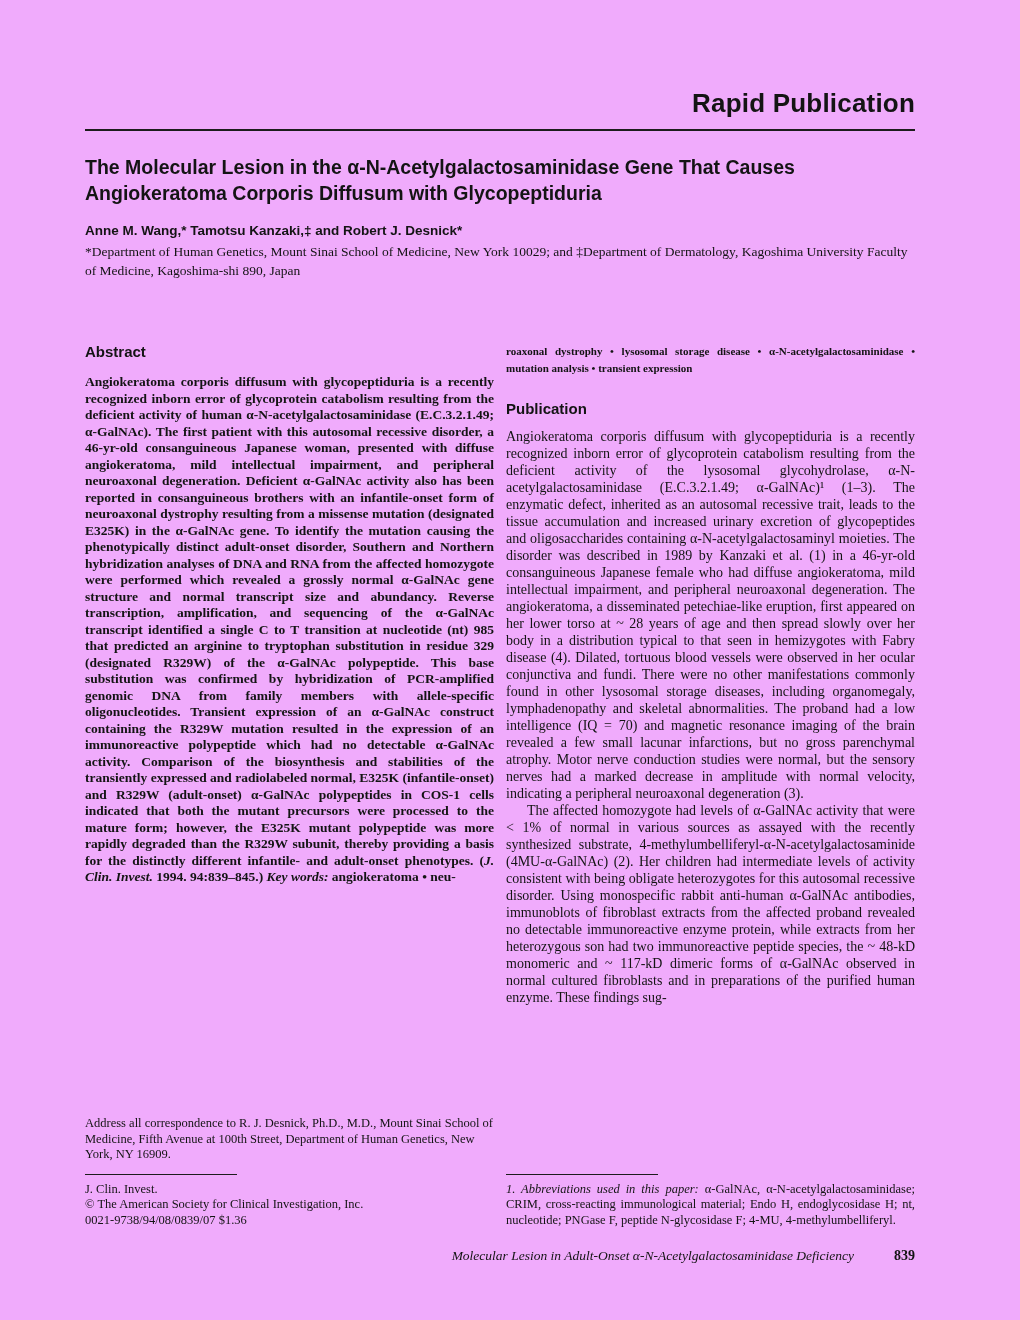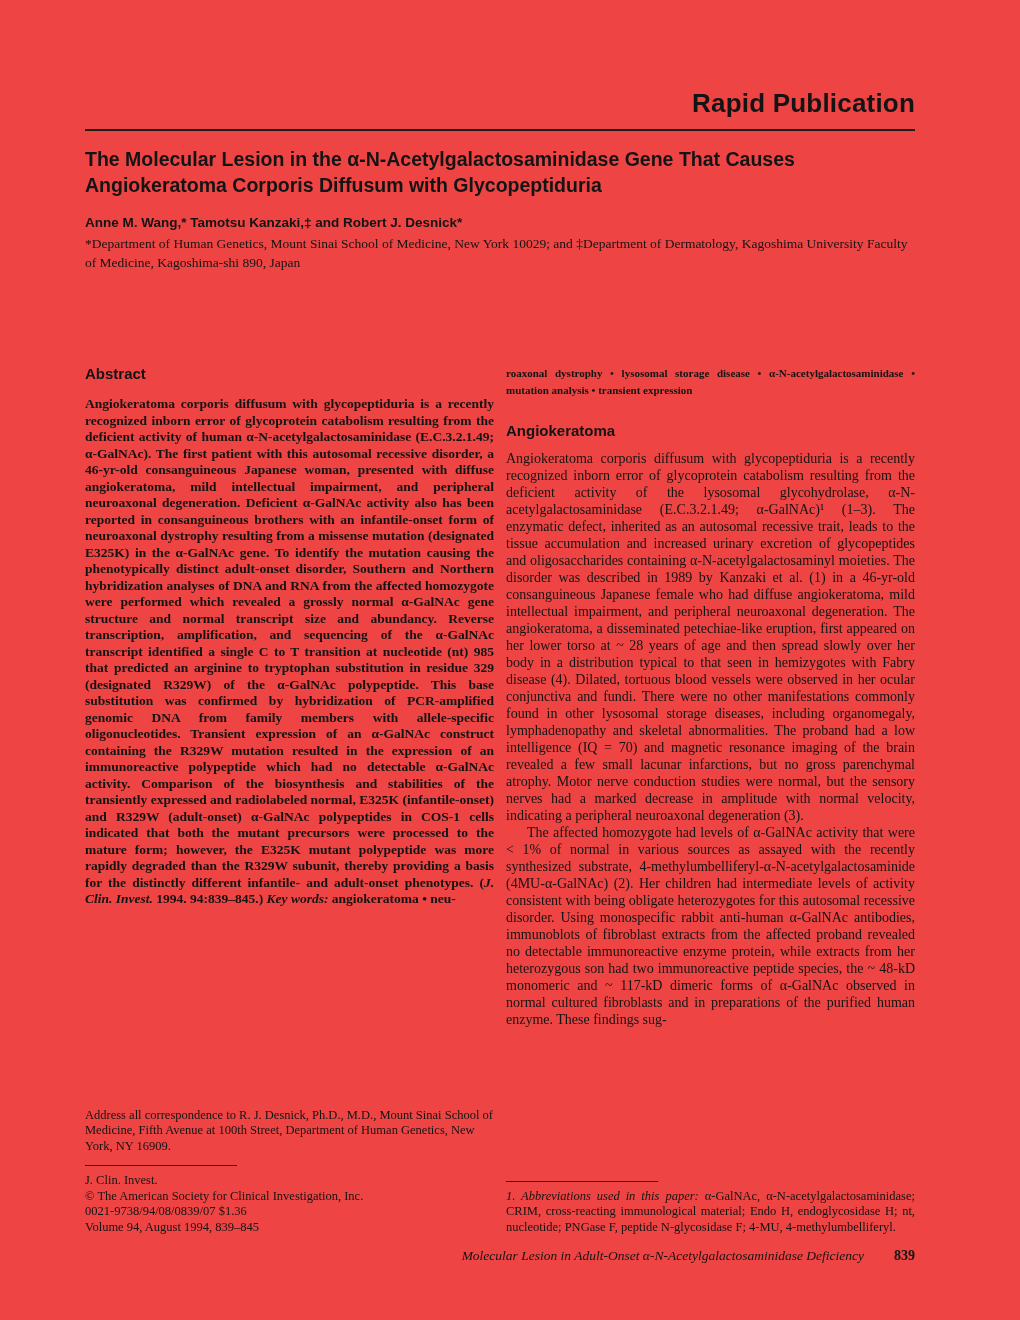--- a/index.html
+++ b/index.html
@@ -1,58 +1,58 @@
 <!DOCTYPE html>
 <html><head>
 <meta charset="utf-8">
 <style>
   * { margin:0; padding:0; box-sizing:border-box; }
   html,body { background:#d9d9d9; }
   .page {
-    width:1020px; height:1320px; background:#ef4444; color:#141414;
+    width:1020px; height:1320px; background:#f0abfc; color:#141414;
     padding:88px 105px 56px 85px;
     display:flex; flex-direction:column;
     font-family:"Liberation Serif", serif;
     margin:0 auto; overflow:hidden;
   }
   .banner {
     font-family:"Liberation Sans", sans-serif; font-weight:bold;
     font-size:26px; text-align:right; letter-spacing:0.2px;
   }
   .header-rule { border:0; border-top:2px solid #1c1c1c; margin-top:10px; }
   .title {
     font-family:"Liberation Sans", sans-serif; font-weight:bold;
-    font-size:19.5px; line-height:1.32; margin-top:16px; max-width:840px;
+    font-size:19.5px; line-height:1.32; margin-top:24px; max-width:840px;
   }
   .authors {
     font-family:"Liberation Sans", sans-serif; font-weight:bold;
     font-size:13.5px; margin-top:17px;
   }
   .affils { font-size:13.5px; line-height:1.4; margin-top:5px; max-width:840px; }
-  .columns { display:flex; gap:12px; margin-top:92px; flex:1; overflow:hidden; }
+  .columns { display:flex; gap:12px; margin-top:62px; flex:1; overflow:hidden; }
   .col { flex:1; min-width:0; display:flex; flex-direction:column; }
   .sec-heading { font-family:"Liberation Sans", sans-serif; font-weight:bold; font-size:15px; }
   .abstract-par {
     font-weight:bold; font-size:13.5px; line-height:16.5px;
     text-align:justify; margin-top:14px;
   }
   .cite-it { font-style:italic; }
   .kw-label { font-style:italic; }
   .keywords-cont { font-weight:bold; font-size:11px; line-height:16.5px; text-align:justify; }
   .intro-head { margin-top:24px; }
   .body-par { font-size:14px; line-height:17px; text-align:justify; margin-top:11px; }
   .indent { text-indent:1.5em; margin-top:0; }
   .footblock { margin-top:auto; font-size:12.5px; line-height:15.5px; padding-top:14px; }
   .received { font-style:italic; text-indent:1.3em; }
   .foot-rule { border:0; border-top:1.5px solid #1c1c1c; width:152px; margin:11px 0 7px 0; }
   .abbrev { text-align:justify; }
   .abbrev-label { font-style:italic; }
   .footer {
-    display:flex; justify-content:flex-end; align-items:center; gap:30px;
-    margin-top:13px; font-size:13.5px;
+    display:flex; justify-content:flex-end; align-items:center; gap:40px;
+    margin-top:20px; font-size:13.5px;
   }
   .running { font-style:italic; }
   .pagenum { font-weight:bold; font-size:14px; }
 </style>
 </head>
 <body>
 
 <div class="page">
 
   <header>
@@ -68,27 +68,26 @@
     <section class="col">
       <h2 class="sec-heading">Abstract</h2>
       <p class="abstract-par"><span>Angiokeratoma corporis diffusum with glycopeptiduria is a recently recognized inborn error of glycoprotein catabolism resulting from the deficient activity of human α-N-acetylgalactosaminidase (E.C.3.2.1.49; α-GalNAc). The first patient with this autosomal recessive disorder, a 46-yr-old consanguineous Japanese woman, presented with diffuse angiokeratoma, mild intellectual impairment, and peripheral neuroaxonal degeneration. Deficient α-GalNAc activity also has been reported in consanguineous brothers with an infantile-onset form of neuroaxonal dystrophy resulting from a missense mutation (designated E325K) in the α-GalNAc gene. To identify the mutation causing the phenotypically distinct adult-onset disorder, Southern and Northern hybridization analyses of DNA and RNA from the affected homozygote were performed which revealed a grossly normal α-GalNAc gene structure and normal transcript size and abundancy. Reverse transcription, amplification, and sequencing of the α-GalNAc transcript identified a single C to T transition at nucleotide (nt) 985 that predicted an arginine to tryptophan substitution in residue 329 (designated R329W) of the α-GalNAc polypeptide. This base substitution was confirmed by hybridization of PCR-amplified genomic DNA from family members with allele-specific oligonucleotides. Transient expression of an α-GalNAc construct containing the R329W mutation resulted in the expression of an immunoreactive polypeptide which had no detectable α-GalNAc activity. Comparison of the biosynthesis and stabilities of the transiently expressed and radiolabeled normal, E325K (infantile-onset) and R329W (adult-onset) α-GalNAc polypeptides in COS-1 cells indicated that both the mutant precursors were processed to the mature form; however, the E325K mutant polypeptide was more rapidly degraded than the R329W subunit, thereby providing a basis for the distinctly different infantile- and adult-onset phenotypes. (</span><span class="cite-it">J. Clin. Invest.</span><span> 1994. 94:839–845.) </span><span class="kw-label">Key words:</span><span> angiokeratoma • neu-</span></p>
 
       <div class="footblock">
         <p>Address all correspondence to R. J. Desnick, Ph.D., M.D., Mount Sinai School of Medicine, Fifth Avenue at 100th Street, Department of Human Genetics, New York, NY 16909.</p>
         <hr class="foot-rule">
         <p>J. Clin. Invest.</p>
         <p>© The American Society for Clinical Investigation, Inc.</p>
         <p>0021-9738/94/08/0839/07 $1.36</p>
-        <p>Volume 94, August 1994, 839–845</p>
       </div>
     </section>
 
     <section class="col">
       <p class="keywords-cont">roaxonal dystrophy • lysosomal storage disease • α-N-acetylgalactosaminidase • mutation analysis • transient expression</p>
-      <h2 class="sec-heading intro-head">Angiokeratoma</h2>
+      <h2 class="sec-heading intro-head">Publication</h2>
       <p class="body-par">Angiokeratoma corporis diffusum with glycopeptiduria is a recently recognized inborn error of glycoprotein catabolism resulting from the deficient activity of the lysosomal glycohydrolase, α-N-acetylgalactosaminidase (E.C.3.2.1.49; α-GalNAc)¹ (1–3). The enzymatic defect, inherited as an autosomal recessive trait, leads to the tissue accumulation and increased urinary excretion of glycopeptides and oligosaccharides containing α-N-acetylgalactosaminyl moieties. The disorder was described in 1989 by Kanzaki et al. (1) in a 46-yr-old consanguineous Japanese female who had diffuse angiokeratoma, mild intellectual impairment, and peripheral neuroaxonal degeneration. The angiokeratoma, a disseminated petechiae-like eruption, first appeared on her lower torso at ~ 28 years of age and then spread slowly over her body in a distribution typical to that seen in hemizygotes with Fabry disease (4). Dilated, tortuous blood vessels were observed in her ocular conjunctiva and fundi. There were no other manifestations commonly found in other lysosomal storage diseases, including organomegaly, lymphadenopathy and skeletal abnormalities. The proband had a low intelligence (IQ = 70) and magnetic resonance imaging of the brain revealed a few small lacunar infarctions, but no gross parenchymal atrophy. Motor nerve conduction studies were normal, but the sensory nerves had a marked decrease in amplitude with normal velocity, indicating a peripheral neuroaxonal degeneration (3).</p>
       <p class="body-par indent">The affected homozygote had levels of α-GalNAc activity that were &lt; 1% of normal in various sources as assayed with the recently synthesized substrate, 4-methylumbelliferyl-α-N-acetylgalactosaminide (4MU-α-GalNAc) (2). Her children had intermediate levels of activity consistent with being obligate heterozygotes for this autosomal recessive disorder. Using monospecific rabbit anti-human α-GalNAc antibodies, immunoblots of fibroblast extracts from the affected proband revealed no detectable immunoreactive enzyme protein, while extracts from her heterozygous son had two immunoreactive peptide species, the ~ 48-kD monomeric and ~ 117-kD dimeric forms of α-GalNAc observed in normal cultured fibroblasts and in preparations of the purified human enzyme. These findings sug-</p>
 
       <div class="footblock">
         <hr class="foot-rule">
         <p class="abbrev"><span class="abbrev-label">1. Abbreviations used in this paper:</span><span> α-GalNAc, α-N-acetylgalactosaminidase; CRIM, cross-reacting immunological material; Endo H, endoglycosidase H; nt, nucleotide; PNGase F, peptide N-glycosidase F; 4-MU, 4-methylumbelliferyl.</span></p>
       </div>
     </section>
 
   </div>

